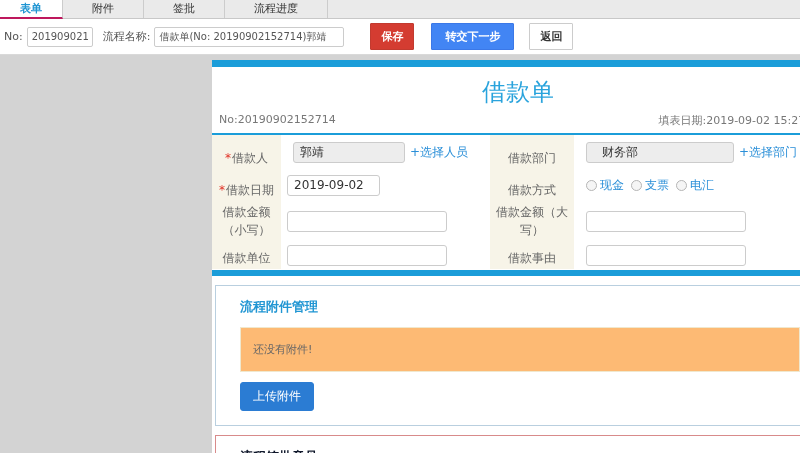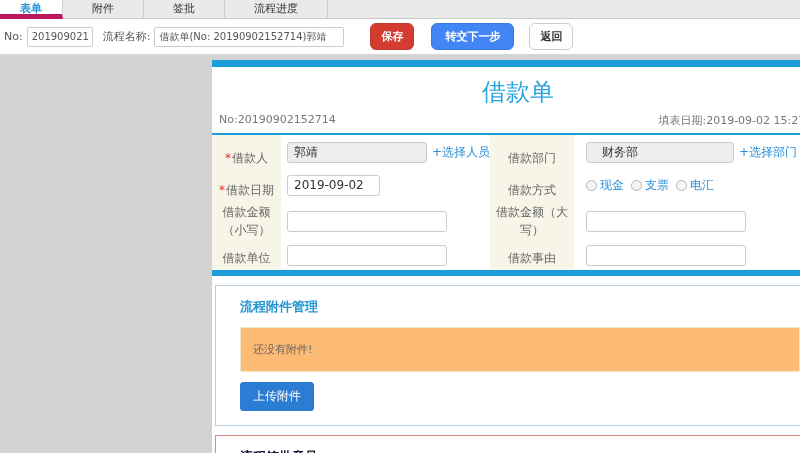--- a/index.html
+++ b/index.html
@@ -2,50 +2,50 @@
 <html><head>
 <meta charset="utf-8">
 <style>
   * { box-sizing: border-box; margin: 0; padding: 0; }
   html, body { width: 800px; height: 453px; overflow: hidden; }
   body { font-family: "DejaVu Sans", "Liberation Sans", sans-serif; background: #d3d3d3; }
 
   
   .tabbar { height: 19px; background: #eaeaea; border-bottom: 1px solid #c8c8c8; display: flex; }
   .tab { font-size: 11px; color: #333; line-height: 18px; padding: 0 29px; border-right: 1px solid #ccc; cursor: pointer; white-space: nowrap; }
-  .tab.active { background: #fff; color: #2196d3; font-weight: bold; padding: 0 20px; border-bottom: 5px solid #be185d; margin-bottom: -1px; }
+  .tab.active { background: #fff; color: #2196d3; font-weight: bold; padding: 0 20px; border-bottom: 2px solid #be185d; margin-bottom: -1px; }
 
   
   .toolbar { height: 36px; background: #fff; display: flex; align-items: center; padding-left: 4px; border-bottom: 1px solid #d9d9d9; }
   .tb-label { font-size: 11px; color: #555; margin-right: 4px; white-space: nowrap; }
   .tb-input { height: 20px; border: 1px solid #ccc; border-radius: 2px; font-size: 10px; color: #555; padding: 0 4px; font-family: "DejaVu Sans", "Liberation Sans", sans-serif; }
   .no-input { width: 66px; }
   .flow-input { width: 190px; margin-right: 24px; }
   .tb-sep { width: 10px; }
-  .btn { font-size: 11px; font-weight: bold; border-radius: 6px; padding: 5px 10px; cursor: pointer; white-space: nowrap; }
+  .btn { font-size: 11px; font-weight: bold; border-radius: 1px; padding: 5px 10px; cursor: pointer; white-space: nowrap; }
   .btn-save { background: #d43c31; border: 1px solid #c23a2f; color: #fff; margin-left: 2px; }
   .btn-forward { background: #4285f4; border: 1px solid #3b78e7; color: #fff; margin-left: 17px; padding: 5px 13px; }
   .btn-back { background: #fff; border: 1px solid #ccc; color: #333; margin-left: 15px; }
 
   
   .content { position: relative; height: 398px; background: #d3d3d3; overflow: hidden; }
   .panel { position: absolute; left: 212px; top: 5px; width: 612px; min-height: 500px; background: #fff; }
   .panel-topbar { height: 7px; background: #1b9dd9; }
   .panel-title { text-align: center; color: #29a3dc; font-size: 24px; padding: 9px 0 3px; }
   .panel-meta { display: flex; justify-content: space-between; font-size: 11px; color: #777; padding: 2px 8px 5px 7px; border-bottom: 2px solid #1b9dd9; white-space: nowrap; }
 
   
   .form-grid { display: grid; grid-template-columns: 69px 209px 84px 250px; grid-template-rows: 34px 32px 40px 28px; align-items: stretch; }
   .label-cell { background: #f7f4e8; display: flex; align-items: flex-end; justify-content: center; text-align: center; font-size: 12px; color: #666; padding: 2px 5px; line-height: 1.5; }
   .field-cell { display: flex; align-items: center; padding: 3px 4px 3px 6px; font-size: 12px; }
   .field-cell.right { padding-left: 12px; }
   .req { color: #e03024; margin-right: 1px; }
   .inp { border: 1px solid #ccc; border-radius: 3px; height: 21px; font-size: 12px; color: #333; padding: 0 6px; font-family: "DejaVu Sans", "Liberation Sans", sans-serif; }
   .inp-ro { background: #ededed; }
-  .inp-borrower { width: 140px; }
+  .inp-borrower { width: 112px; margin-left: 6px; }
   .inp-dept { width: 148px; padding-left: 15px; }
   .inp-date { width: 93px; background: #fff; }
   .inp-amount { width: 160px; background: #fff; }
   .sel-link { color: #2a8fd8; font-size: 12px; margin-left: 5px; text-decoration: none; white-space: nowrap; }
   .radio { display: inline-flex; align-items: center; margin-right: 7px; color: #2a8fd8; font-size: 12px; cursor: pointer; }
   .radio-circle { width: 11px; height: 11px; border-radius: 50%; border: 1px solid #b5b5b5; background: #f5f5f5; margin-right: 3px; flex: 0 0 auto; }
 
   .blue-divider { height: 6px; background: #1b9dd9; margin-top: 1px; }
 
   

